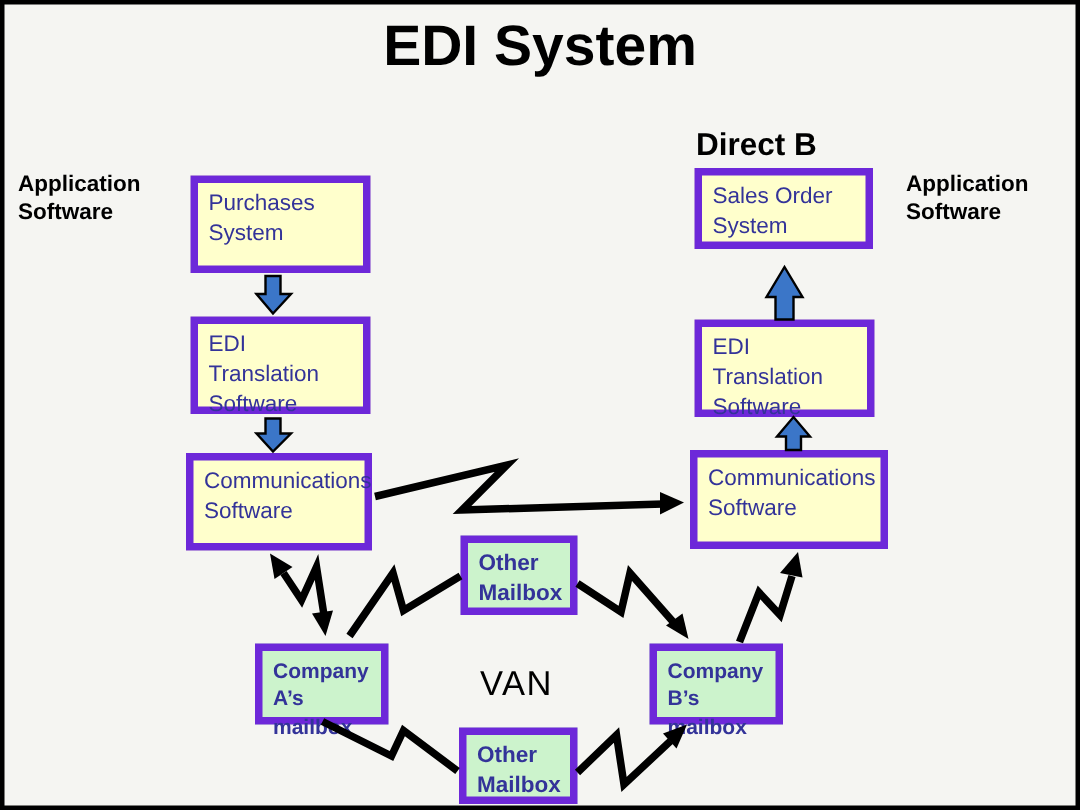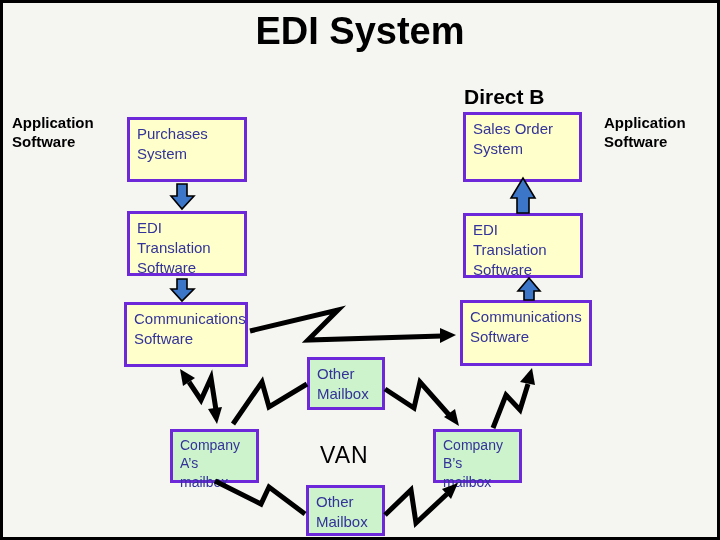--- a/index.html
+++ b/index.html
@@ -10,26 +10,26 @@
   .abs{position:absolute;}
   .page-title{left:0;right:0;top:8px;text-align:center;
               font-size:38px;font-weight:700;color:#000;line-height:1.1;}
   .heading{font-size:21px;font-weight:700;color:#000;white-space:pre;}
   .heading.a{left:122px;top:82px;}
   .heading.b{left:461px;top:82px;}
   .side-label{font-size:15px;font-weight:700;color:#000;
               white-space:pre-line;line-height:1.25;}
   .side-label.l{left:9px;top:111px;}
   .side-label.r{left:601px;top:111px;}
-  .box{box-sizing:border-box;border:3px solid #6d28d9;color:var(--text-navy,#333399);
+  .box{box-sizing:border-box;border:5px solid #6d28d9;color:var(--text-navy,#333399);
        font-size:15px;line-height:1.32;padding:4px 7px;white-space:pre-line;}
   .yellow{background:var(--box-yellow,#FFFFCC);}
-  .green{background:var(--box-green,#CCF3CC);}
+  .green{background:var(--box-green,#CCF3CC);font-weight:bold;}
   .purchases  {left:124px;top:114px;width:120px;height:65px;}
-  .sales      {left:460px;top:109px;width:119px;height:70px;}
+  .sales      {left:460px;top:109px;width:119px;height:54px;}
   .edi-l      {left:124px;top:208px;width:120px;height:65px;}
   .edi-r      {left:460px;top:210px;width:120px;height:65px;}
   .comms-l    {left:121px;top:299px;width:124px;height:65px;}
   .comms-r    {left:457px;top:297px;width:132px;height:66px;}
   .other-top  {left:304px;top:354px;width:78px;height:53px;}
   .mail-a     {left:167px;top:426px;width:89px;height:54px;font-size:14px;}
   .mail-b     {left:430px;top:426px;width:89px;height:54px;font-size:14px;}
   .other-bot  {left:303px;top:482px;width:79px;height:51px;}
   .plain{color:#000;}
   .direct{left:298px;top:275px;font-size:16px;}

